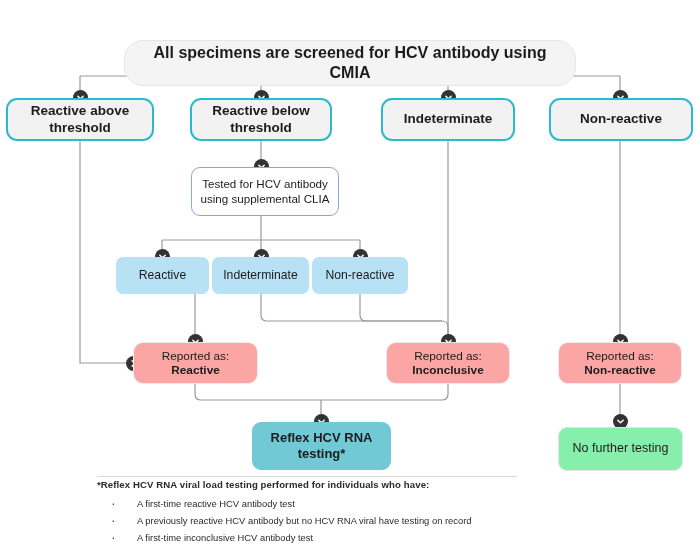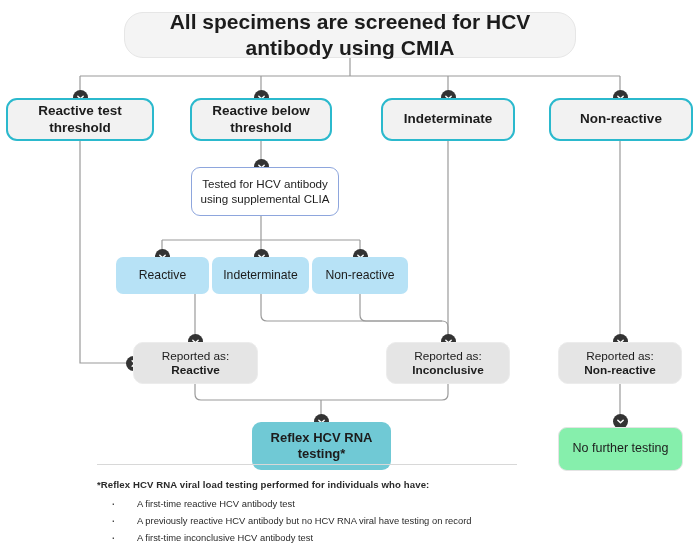--- a/index.html
+++ b/index.html
@@ -37,22 +37,23 @@
     line-height: 1.22;
     color: #1c1c1c;
   }
   .node .lines { width: 100%; padding: 0 6px; box-sizing: border-box; }
 
   
   .n-title {
     background: #f4f4f4;
     border: 1px solid #e6e6e6;
     border-radius: 19px;
-    font-size: 21px;
+    font-size: 16px;
     font-weight: bold;
+    margin-top: 28px;
   }
   
   .n-teal {
     background: #f2f2f2;
     border: 2.5px solid #2bb9cd;
     border-radius: 11px;
     font-size: 13.5px;
     font-weight: bold;
   }
   
@@ -66,21 +67,21 @@
   
   .n-blue {
     background: #b7e2f6;
     border: none;
     border-radius: 7px;
     font-size: 12.2px;
     font-weight: normal;
   }
   
   .n-report {
-    background: #e5e5e5;
+    background: #fca5a5;
     border: 1.5px solid #ececec;
     border-radius: 10px;
     font-size: 11.8px;
     font-weight: normal;
   }
   .n-report .b { font-weight: bold; display: block; }
   
   .n-tealfill {
     background: #70c9d5;
     border: none;
@@ -107,24 +108,24 @@
     display: flex;
     align-items: center;
     justify-content: center;
   }
   .marker svg { display: block; }
 
   
   .footnote {
     position: absolute;
     left: 97px;
-    top: 464px;
+    top: 476px;
     width: 420px;
     border-top: 1px solid #d8d8d8;
-    padding-top: 14px;
+    padding-top: 2px;
     color: #2a2a2a;
   }
   .footnote .fn-head {
     font-size: 9.6px;
     font-weight: bold;
     margin: 0 0 4px 0;
     letter-spacing: 0.1px;
   }
   .footnote ul {
     list-style: none;
@@ -203,21 +204,21 @@
   <div class="node n-title" style="left:124px; top:12px; width:452px; height:46px;">
     <div class="lines">All specimens are screened for HCV antibody using CMIA</div>
   </div>
 
   <div class="marker" style="left:72.5px; top:90px;">
     <svg width="9" height="9" viewBox="0 0 10 10">
         <path d="M2 3.5 L5 6.5 L8 3.5" stroke="#ffffff" stroke-width="1.6" fill="none" stroke-linecap="round" stroke-linejoin="round"></path>
       </svg>
   </div>
   <div class="node n-teal" style="left:6px; top:98px; width:148px; height:43px;">
-    <div class="lines">Reactive test threshold</div>
+    <div class="lines">Reactive above threshold</div>
   </div>
 
   <div class="marker" style="left:253.5px; top:90px;">
     <svg width="9" height="9" viewBox="0 0 10 10">
         <path d="M2 3.5 L5 6.5 L8 3.5" stroke="#ffffff" stroke-width="1.6" fill="none" stroke-linecap="round" stroke-linejoin="round"></path>
       </svg>
   </div>
   <div class="node n-teal" style="left:190px; top:98px; width:142px; height:43px;">
     <div class="lines">Reactive below threshold</div>
   </div>

